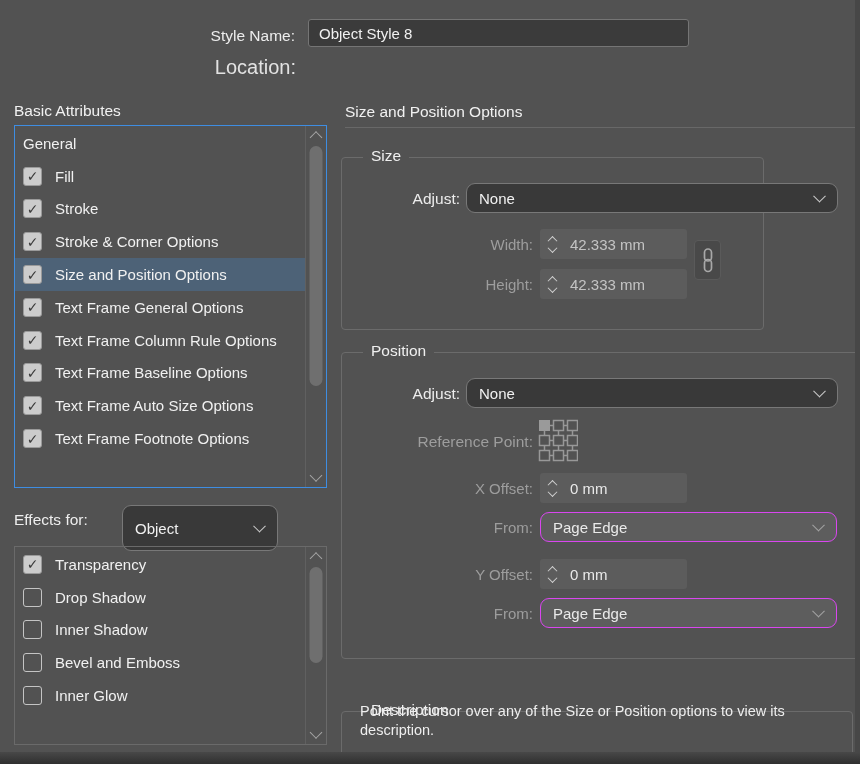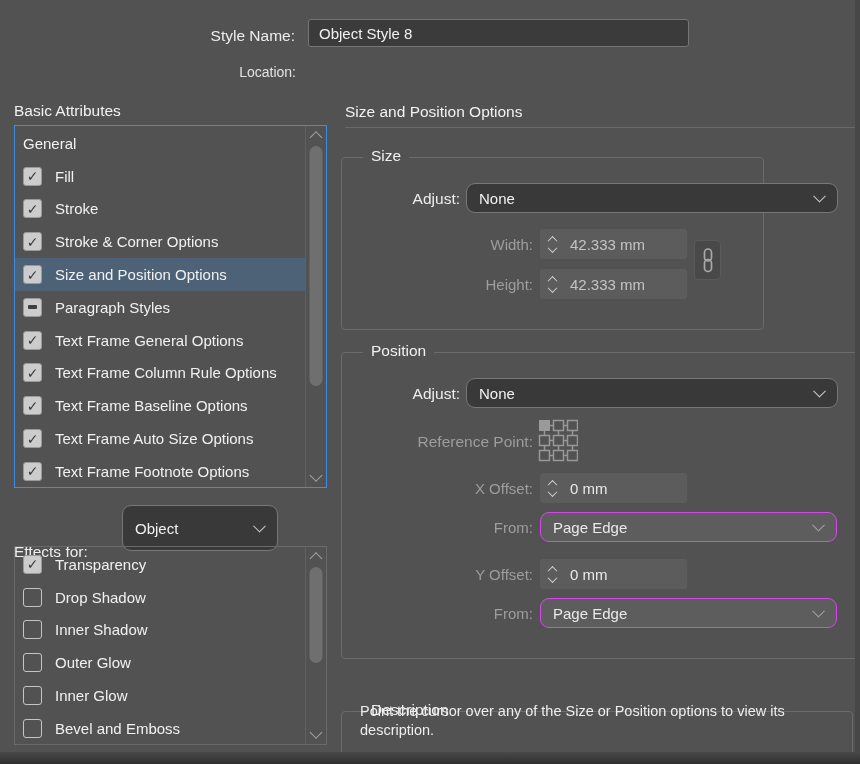--- a/index.html
+++ b/index.html
@@ -77,21 +77,21 @@
   .desc-text { position:absolute; color:#eeeeee; font-size:14.5px; line-height:18.5px; }
   .heading { font-size:15.5px; color:#f1f1f1; white-space:nowrap; }
 </style>
 </head>
 <body>
 
 <div id="app">
 
   <div class="abs lbl right" style="left:60px; top:27px; width:235px; font-size:15.5px;">Style Name:</div>
   <input class="abs text-field" style="left: 308px; top: 19px; width: 381px; height: 28px;" value="Object Style 8">
-  <div class="abs lbl right" style="left:60px; top:64px; width:236px; font-size:14px; color:#e2e2e2;">Location:</div>
+  <div class="abs lbl right" style="left:60px; top:56px; width:236px; font-size:20px; color:#e2e2e2;">Location:</div>
 
   <div class="abs heading" style="left:14px; top:102px;">Basic Attributes</div>
 
   <div class="listbox focus" style="left:14px; top:125px; width:313px; height:363px;">
     <div class="rows">
         <div class="list-row">
           <span class="row-label">General</span>
         </div>
         <div class="list-row">
           <span class="cb checked">✓</span>
@@ -101,26 +101,20 @@
           <span class="cb checked">✓</span>
           <span class="row-label">Stroke</span>
         </div>
         <div class="list-row">
           <span class="cb checked">✓</span>
           <span class="row-label">Stroke &amp; Corner Options</span>
         </div>
         <div class="list-row selected">
           <span class="cb checked">✓</span>
           <span class="row-label">Size and Position Options</span>
-        </div>
-        <div class="list-row">
-          <span class="cb mixed">
-            <span class="dash"></span>
-          </span>
-          <span class="row-label">Paragraph Styles</span>
         </div>
         <div class="list-row">
           <span class="cb checked">✓</span>
           <span class="row-label">Text Frame General Options</span>
         </div>
         <div class="list-row">
           <span class="cb checked">✓</span>
           <span class="row-label">Text Frame Column Rule Options</span>
         </div>
         <div class="list-row">
@@ -136,21 +130,21 @@
           <span class="row-label">Text Frame Footnote Options</span>
         </div>
       </div>
     <div class="sbar">
       <span class="s-chev s-up"></span>
       <div class="thumb" style="top:20px; height:240px;"></div>
       <span class="s-chev s-dn"></span>
     </div>
   </div>
 
-  <div class="abs lbl" style="left:14px; top:511px; font-size:15.5px;margin-top:32px;">Effects for:</div>
+  <div class="abs lbl" style="left:14px; top:511px; font-size:15.5px;">Effects for:</div>
   <div class="dd" style="left:122px; top:505px; width:156px; height:46px;">
     <span>Object</span>
     <span class="dd-chev"></span>
   </div>
 
   <div class="listbox plain" style="left:14px; top:546px; width:313px; height:199px;">
     <div class="rows">
         <div class="list-row">
           <span class="cb checked">✓</span>
           <span class="row-label">Transparency</span>
@@ -158,29 +152,25 @@
         <div class="list-row">
           <span class="cb unchecked"></span>
           <span class="row-label">Drop Shadow</span>
         </div>
         <div class="list-row">
           <span class="cb unchecked"></span>
           <span class="row-label">Inner Shadow</span>
         </div>
         <div class="list-row">
           <span class="cb unchecked"></span>
-          <span class="row-label">Outer Glow</span>
+          <span class="row-label">Bevel and Emboss</span>
         </div>
         <div class="list-row">
           <span class="cb unchecked"></span>
           <span class="row-label">Inner Glow</span>
-        </div>
-        <div class="list-row">
-          <span class="cb unchecked"></span>
-          <span class="row-label">Bevel and Emboss</span>
         </div>
       </div>
     <div class="sbar">
       <span class="s-chev s-up"></span>
       <div class="thumb" style="top:20px; height:96px;"></div>
       <span class="s-chev s-dn"></span>
     </div>
   </div>
 
   <div class="abs heading" style="left:345px; top:103px;">Size and Position Options</div>

